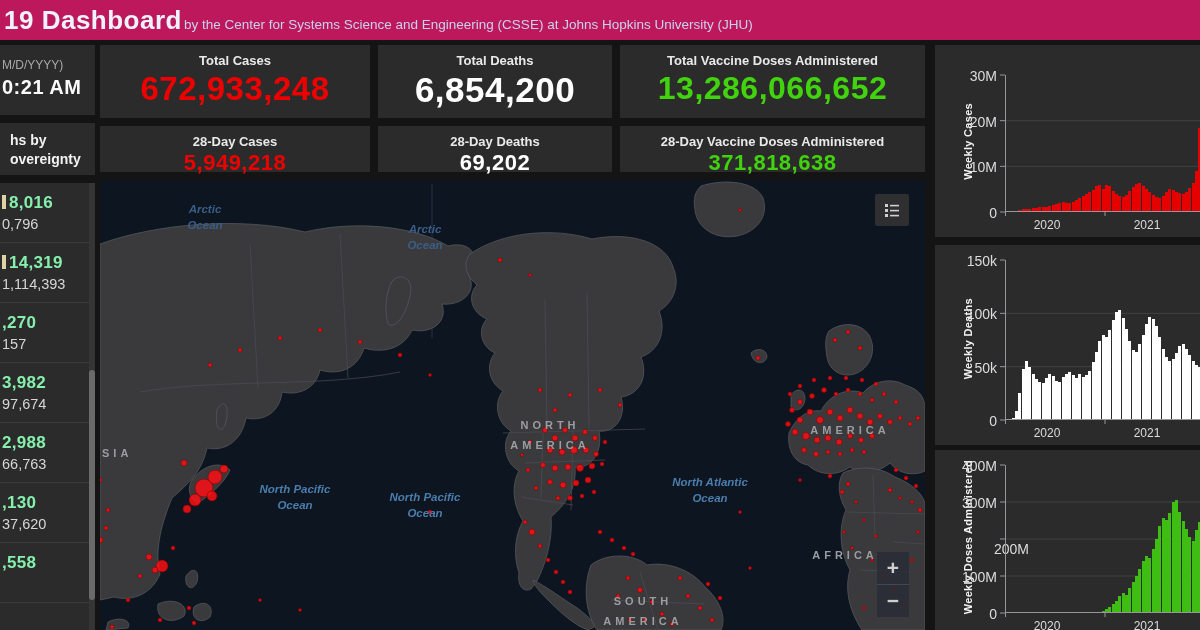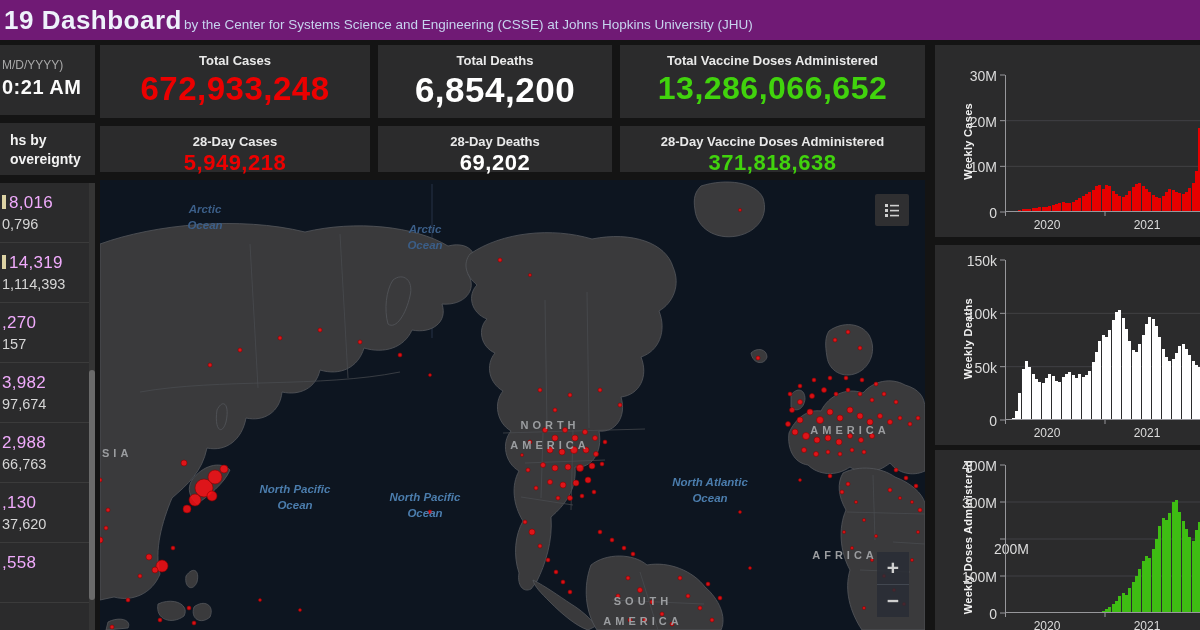--- a/index.html
+++ b/index.html
@@ -1,29 +1,29 @@
 <!DOCTYPE html>
 <html><head>
 <meta charset="utf-8">
 <style>
   html,body{margin:0;padding:0;background:#141414;width:1200px;height:630px;overflow:hidden;
     font-family:"Liberation Sans",sans-serif;position:relative;color:#eee}
   .panel{position:absolute;background:#2b2b2c;box-sizing:border-box}
   
-  .hdr{position:absolute;left:0;top:0;width:1200px;height:40px;background:#701a75;
+  .hdr{position:absolute;left:0;top:0;width:1200px;height:40px;background:#be185d;
        display:flex;align-items:baseline;padding-left:4px;box-sizing:border-box}
   .hdr-title{font-size:26px;font-weight:600;color:#eef2fb;letter-spacing:.5px;line-height:40px}
   .hdr-sub{font-size:13.5px;color:#c7d3ee;margin-left:2px}
   
   .date-hint{font-size:12px;color:#a9a9a9;padding:13px 0 0 2px}
   .upd-time{font-size:20px;font-weight:bold;color:#fbfbfb;padding:4px 0 0 2px;letter-spacing:.5px}
   .list-title{font-size:14px;font-weight:bold;color:#f2f2f2;padding-left:10px;line-height:19px}
   .list-header-pad{padding-top:8px}
   .srow{height:60px;box-sizing:border-box;padding:10px 0 0 2px;border-bottom:1px solid #3b3b3b;cursor:pointer}
-  .srow-val{font-size:17px;font-weight:normal;color:#f0abfc;letter-spacing:.3px;white-space:nowrap}
+  .srow-val{font-size:17px;font-weight:bold;color:#86efac;letter-spacing:.3px;white-space:nowrap}
   .srow-sub{font-size:14.5px;color:#d6d6d6;margin-top:3px;white-space:nowrap}
   .mk{display:inline-block;width:4px;height:14px;background:#ddd3a4;margin-right:3px;vertical-align:-1px}
   .sb-track{position:absolute;right:0;top:0;width:6px;height:100%;background:#353535}
   .sb-thumb{position:absolute;left:0;width:6px;top:187px;height:230px;background:#6a6a6a;border-radius:3px}
   
   .stat-label{font-size:13px;font-weight:bold;color:#e9e9e9;text-align:center;padding-top:8px}
   .stat-value{font-weight:bold;text-align:center;margin-top:2px;letter-spacing:.5px;white-space:nowrap}
   .v-lg{font-size:33px}.v-xl{font-size:35px}.v-md{font-size:32px}.v-sm{font-size:22px;margin-top:1px}
   .red{color:#ec0000}.white{color:#ffffff}.green{color:#41d30d}
   

